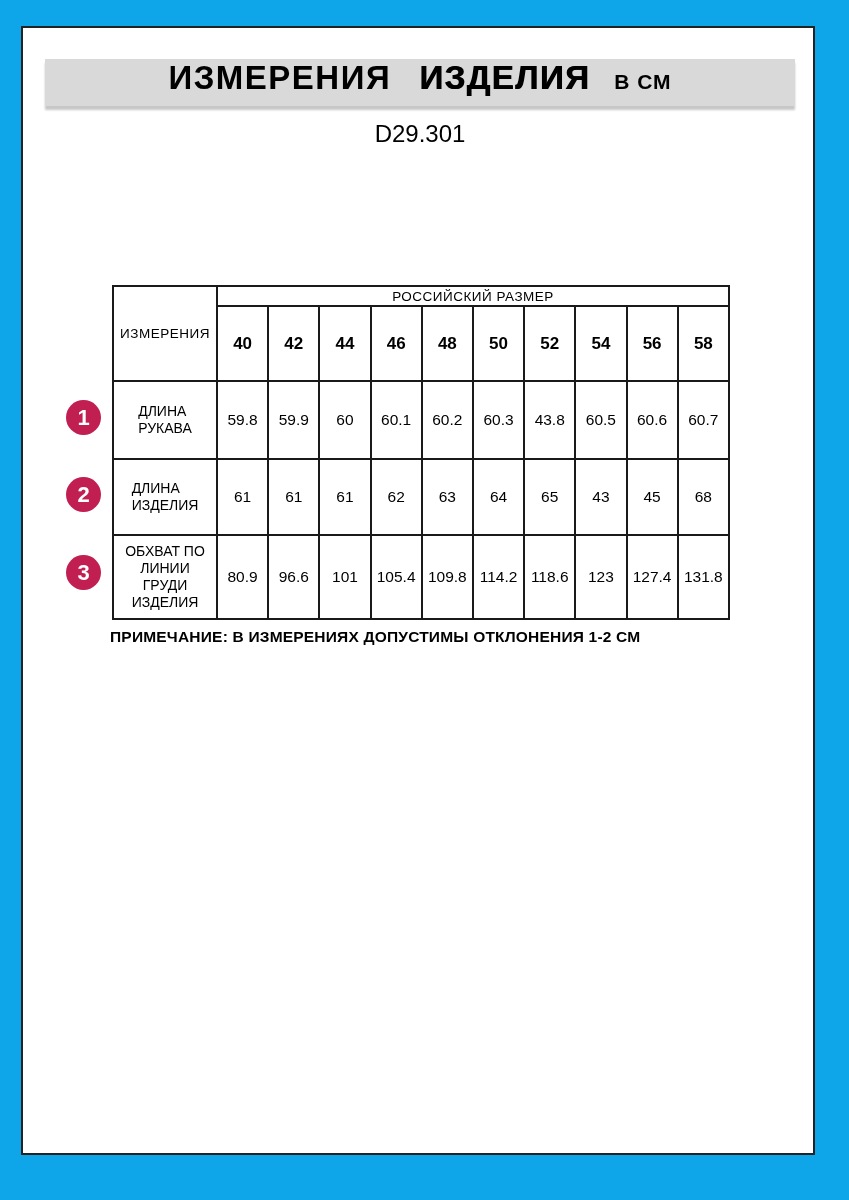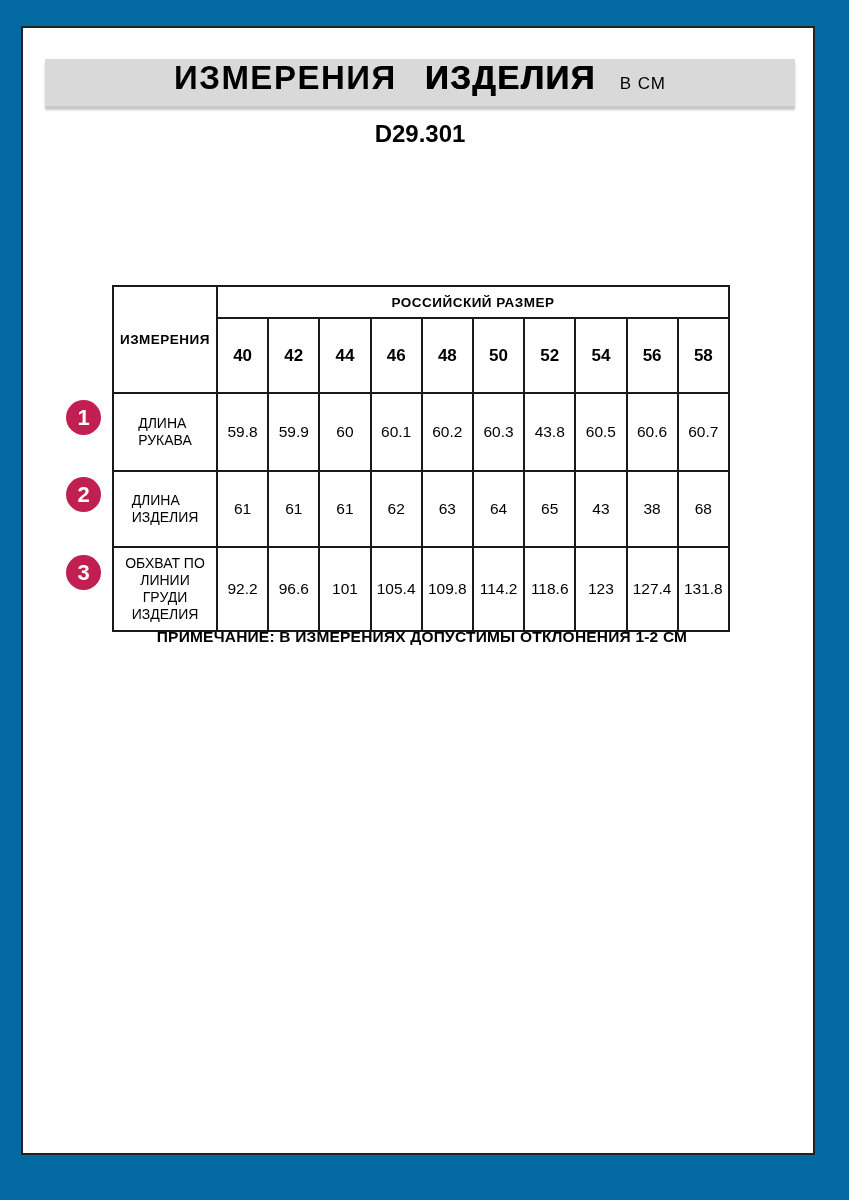--- a/index.html
+++ b/index.html
@@ -1,64 +1,64 @@
 <!DOCTYPE html>
 <html style="--badge: #c11e52; --banner-bg: #d9d9d9;"><head>
 <meta charset="utf-8">
 <style>
   * { margin:0; padding:0; box-sizing:border-box; }
   html,body { width:849px; height:1200px; background:#ffffff;
               font-family:"Liberation Sans", sans-serif; color:#000; overflow:hidden; }
-  .page { position:relative; width:849px; height:1200px; background:#0369a1; }
+  .page { position:relative; width:849px; height:1200px; background:#0ea5e9; }
 
   .frame { position:absolute; left:21px; top:26px; width:794px; height:1129px;
            border:2px solid #222; background:#fff; }
 
   
   .banner { position:absolute; left:22px; top:31px; width:750px; height:47px;
             background:var(--banner-bg,#d9d9d9);
             display:flex; align-items:baseline; justify-content:center;
             box-shadow:0 4px 2px rgba(0,0,0,0.22); }
   .banner .w1 { font-size:33px; font-weight:700; letter-spacing:1.5px; margin-right:28px; }
   .banner .w2 { font-size:33px; font-weight:900; letter-spacing:1.5px;
                 text-shadow:0.8px 0 0 #000; margin-right:24px; }
-  .banner .w3 { font-size:17px; font-weight:400; letter-spacing:1px;text-align:center; }
+  .banner .w3 { font-size:21px; font-weight:700; letter-spacing:1px;text-align:center; }
 
   .style-code { position:absolute; left:0; top:92px; width:794px; text-align:center;
-                font-size:24px; font-weight:700; }
+                font-size:24px; font-weight:400; }
   .desc { position:absolute; left:87px; top:122px; width:624px; text-align:center;
           font-size:18px; line-height:26px; font-weight:400; }
 
   
   .table-wrap { position:absolute; left:89px; top:257px; width:618px; }
   table { border-collapse:collapse; table-layout:fixed; width:618px; }
   col.c-label { width:104px; }
   th, td { border:2px solid #1a1a1a; text-align:center; vertical-align:middle;
            overflow:hidden; }
-  tr.group-row th { height:32px; font-size:13.5px; font-weight:700; letter-spacing:0.5px; }
+  tr.group-row th { height:20px; font-size:13.5px; font-weight:400; letter-spacing:0.5px; }
   tr.size-row th { height:75px; font-size:17px; font-weight:700; }
   th.corner { font-size:15px; font-weight:400; }
   tbody td { font-size:15.5px; font-weight:400; }
   tbody tr:nth-child(1) td { height:78px; }
   tbody tr:nth-child(2) td { height:76px; }
   tbody tr:nth-child(3) td { height:84px; }
   td.label { font-size:14px; line-height:17px; }
   td.label .label-inner { display:inline-block; text-align:left; white-space:pre-line; }
   td.label.center .label-inner { text-align:center; }
 
   
   .badges { position:absolute; }
   .badge { position:absolute; left:43px; width:35px; height:35px; border-radius:50%;
            background:var(--badge,#c11e52); color:#fff; font-size:22px; font-weight:700;
            display:flex; align-items:center; justify-content:center; }
   .badge:nth-child(1) { top:372px; }
   .badge:nth-child(2) { top:449px; }
   .badge:nth-child(3) { top:527px; }
 
-  .note { position:absolute; left:87px; top:600px; width:624px; text-align:center;
+  .note { position:absolute; left:87px; top:600px; width:624px; text-align:left;
           font-size:15.5px; font-weight:700; letter-spacing:0.2px; }
 </style>
 </head>
 <body>
 
 <div class="page">
   <div class="frame">
 
     <div class="banner">
       <span class="w1">ИЗМЕРЕНИЯ</span>
@@ -121,29 +121,29 @@
               <td class="label"><div class="label-inner">ДЛИНА
 ИЗДЕЛИЯ</div></td>
               <td>61</td>
               <td>61</td>
               <td>61</td>
               <td>62</td>
               <td>63</td>
               <td>64</td>
               <td>65</td>
               <td>43</td>
-              <td>38</td>
+              <td>45</td>
               <td>68</td>
             </tr>
             <tr>
               <td class="label center"><div class="label-inner">ОБХВАТ ПО
 ЛИНИИ
 ГРУДИ
 ИЗДЕЛИЯ</div></td>
-              <td>92.2</td>
+              <td>80.9</td>
               <td>96.6</td>
               <td>101</td>
               <td>105.4</td>
               <td>109.8</td>
               <td>114.2</td>
               <td>118.6</td>
               <td>123</td>
               <td>127.4</td>
               <td>131.8</td>
             </tr>

